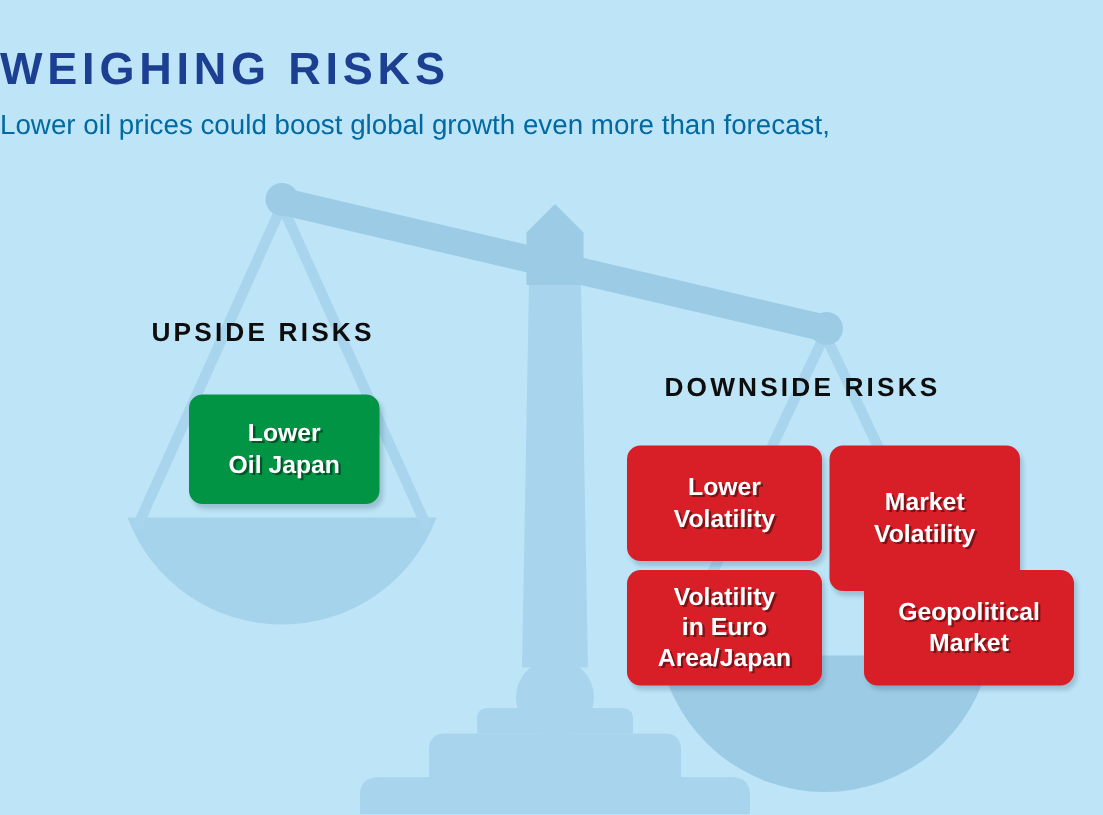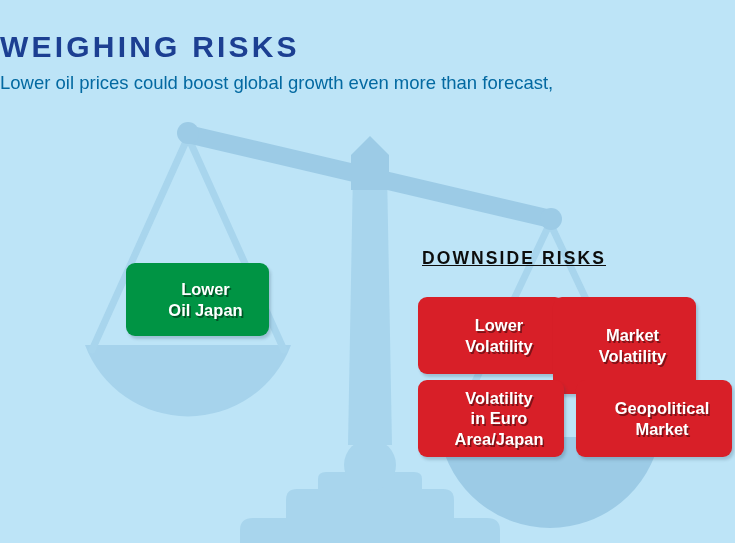--- a/index.html
+++ b/index.html
@@ -69,40 +69,38 @@
     font-weight: bold;
     letter-spacing: 2.1px;
     color: #0d0d0d;
     white-space: nowrap;
   }
   #upside-header {
     left: 101px;
     top: 211px;
   }
   #downside-header {
-    left: 422px;
+    left: 443px;
     top: 248px;
-    text-decoration: underline;
   }
 
   
   .risk-card {
     position: absolute;
     z-index: 5;
     border-radius: 9px;
     display: flex;
     align-items: center;
     justify-content: center;
     text-align: center;
     color: #ffffff;
     font-weight: bold;
     font-size: 16.5px;
     line-height: 1.24;
     box-shadow: 2px 3px 3px rgba(40,70,90,0.22);
-    padding-left: 16px;
   }
   .risk-card .card-text {
     display: block;
     text-shadow: 1.6px 1.6px 0 rgba(0,0,0,0.42);
     padding: 0 6px;
   }
   .card-upside {
     background: #009444;
   }
   .card-downside {
@@ -181,20 +179,21 @@
     <path d="M370 136 L389 155 L389 190 L351 190 L351 155 Z" fill="#9ccbe6"></path>
   </svg>
 
   <div id="header-block">
     <h1 id="main-title">WEIGHING RISKS</h1>
     <div id="subtitle">
       <span class="sub-line">Lower oil prices could boost global growth even more than forecast,</span>
     </div>
   </div>
 
+  <div class="section-header" id="upside-header">UPSIDE RISKS</div>
   <div class="section-header" id="downside-header">DOWNSIDE RISKS</div>
 
   <div class="risk-card card-upside" id="card-lower-oil-prices">
     <span class="card-text">
       <span>Lower</span><br>
       <span>Oil Japan</span>
     </span>
   </div>
 
   <div class="risk-card card-downside" id="card-lower-investment">

